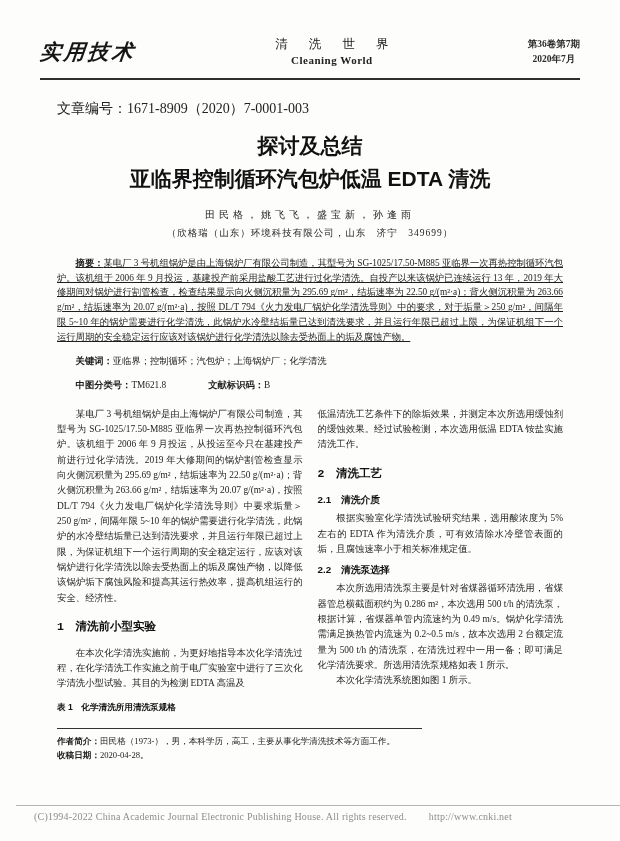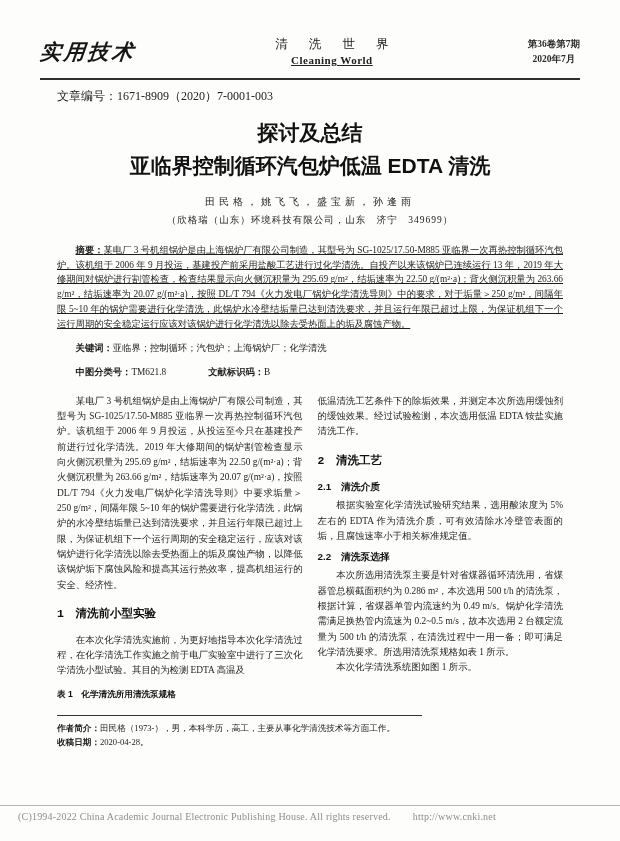--- a/index.html
+++ b/index.html
@@ -28,27 +28,27 @@
     font-family: "DejaVu Serif", serif;
     font-weight: bold;
     font-style: italic;
     font-size: 21px;
     letter-spacing: 3px;
     transform: skewX(-6deg);
     color: #161616;
   }
   .jr-center { text-align: center; line-height: 1.35; }
   .jr-cn { font-size: 12.5px; letter-spacing: 9px; text-indent: 9px; color: #222; }
-  .jr-en { font-size: 11px; font-weight: bold; letter-spacing: 0.5px; color: #222; text-decoration: underline; }
+  .jr-en { font-size: 11px; font-weight: bold; letter-spacing: 0.5px; color: #222; }
   .jr-issue { text-align: center; font-size: 9.5px; font-weight: bold; line-height: 1.6; color: #2b2b2b; }
   .header-rule { height: 2px; background: #2f2f2f; margin-top: 4px; }
 
   .content { margin: 0 17px; }
 
-  .article-no { font-size: 12px; margin-top: 8px; color: #222; }
+  .article-no { font-size: 14px; margin-top: 20px; color: #222; }
 
   .title {
     margin-top: 12px;
     text-align: center;
     font-family: "Liberation Sans", "DejaVu Sans", sans-serif;
     font-weight: bold;
     font-size: 21px;
     line-height: 1.55;
     color: #111;
   }
@@ -139,21 +139,21 @@
   table.spec th:not(:last-child), table.spec td:not(:last-child) { border-right: 1px solid #2d2d2d; }
 
   
   .footnote { margin: 14px 17px 0; }
   .fn-rule { width: 365px; border-top: 1.2px solid #333; margin-bottom: 5px; }
   .fn-line { font-size: 8.6px; line-height: 1.7; color: #222; }
 
   
   .page-footer {
     position: absolute;
-    left: 0; right: 0; bottom: 0;
+    left: 16px; right: 0; bottom: 0;
     height: 36px;
     border-top: 1px solid #b5b5b5;
   }
   .page-footer .ft-text {
     padding: 5px 0 0 18px;
     font-size: 10px;
     color: #8d8d8d;
     letter-spacing: 0.2px;
   }
   .ft-url { margin-left: 22px; }

